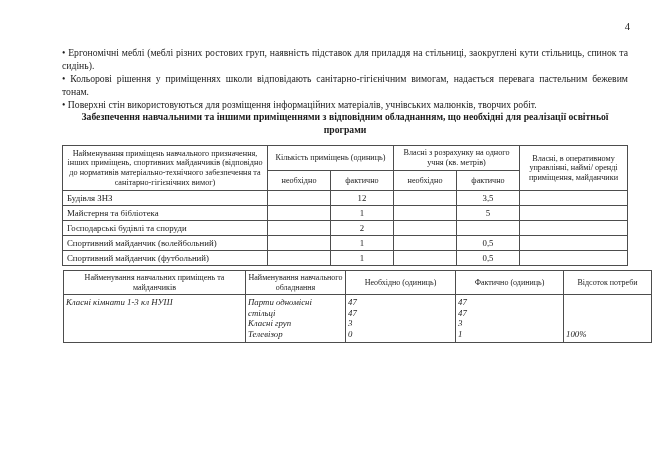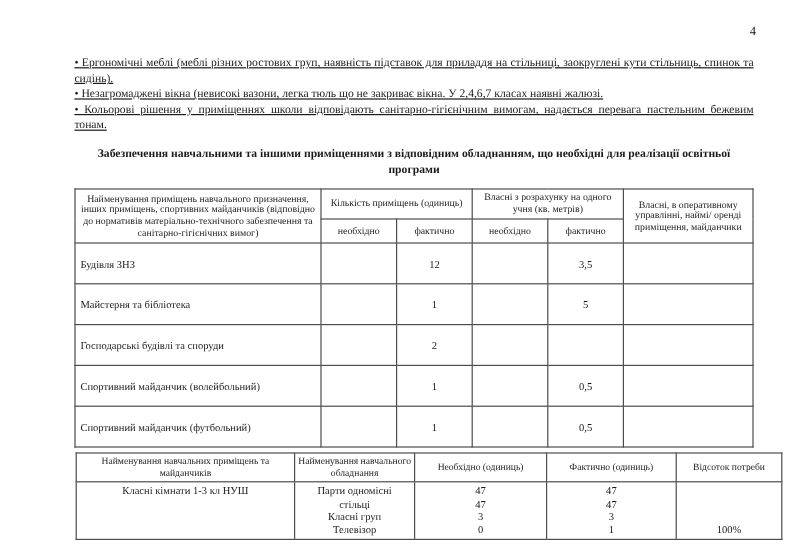--- a/index.html
+++ b/index.html
@@ -11,58 +11,58 @@
     position:relative;
     overflow:hidden;
   }
   .page-num {
     position:absolute; top:21px; right:27px;
     font-size:10.5px;
   }
   .content { position:absolute; left:62px; top:0; width:566px; }
   .bullets { margin-top:46px; }
   .bullets p {
-    font-size:9.7px; line-height:13px; text-align:justify;text-decoration:underline;
+    font-size:9.7px; line-height:13px; text-align:justify;
   }
   .main-title {
-    margin-top:12px; text-align:center; font-weight:bold;
+    text-align:center; font-weight:bold;
     font-size:9.7px; line-height:12.5px;
   }
   table { border-collapse:collapse; table-layout:fixed; }
   th, td { border:1px solid #4d4d4d; }
   th { font-weight:normal; text-align:center; vertical-align:middle; }
 
   .t1 { margin-top:9px; width:565px; }
   .t1 th { font-size:8.2px; line-height:9.6px; padding:1px 3px; }
   .t1 tr.gr th { height:25px; }
   .t1 tr.sub th { height:20px; }
   .t1 td {
-    height:34px; font-size:8.8px; padding:0 3px;
+    height:15px; font-size:8.8px; padding:0 3px;
     text-align:center; vertical-align:middle;
   }
   .t1 td.nm { text-align:left; padding-left:4px; }
 
   .sec2-title { margin-top:18px; padding-left:15px; font-size:9.7px; }
 
   .t2 { margin-top:4px; margin-left:1px; width:588px; }
   .t2 th { font-size:8px; line-height:9.5px; height:24px; padding:1px 2px; }
   .t2 td { vertical-align:top; padding:2px 2px 3px 2px; font-size:8.8px; }
-  .ln { min-height:10.5px; line-height:10.5px; text-align:center; }
+  .ln { min-height:10.5px; line-height:10.5px; text-align:left;font-style:italic; }
 </style>
 </head>
 <body>
 
 <div class="page-num">4</div>
 
 <div class="content">
 
   <div class="bullets">
     <p>• Ергономічні меблі (меблі різних ростових груп, наявність підставок для приладдя на стільниці, заокруглені кути стільниць, спинок та сидінь).</p>
-    <p>• Незагромаджені вікна (невисокі вазони, легка тюль що не закриває вікна. У 2,4,6,7 класах наявні жалюзі.</p>
     <p>• Кольорові рішення у приміщеннях школи відповідають санітарно-гігієнічним вимогам, надається перевага пастельним бежевим тонам.</p>
+    <p>• Поверхні стін використовуються для розміщення інформаційних матеріалів, учнівських малюнків, творчих робіт.</p>
   </div>
 
   <div class="main-title">Забезпечення навчальними та іншими приміщеннями з відповідним обладнанням, що необхідні для реалізації освітньої програми</div>
 
   <table class="t1">
     <colgroup>
       <col style="width:205px">
         <col style="width:63px">
         <col style="width:63px">
       <col style="width:63px">

